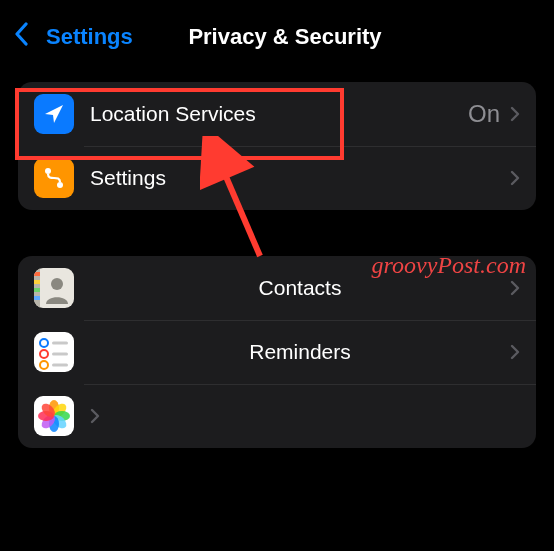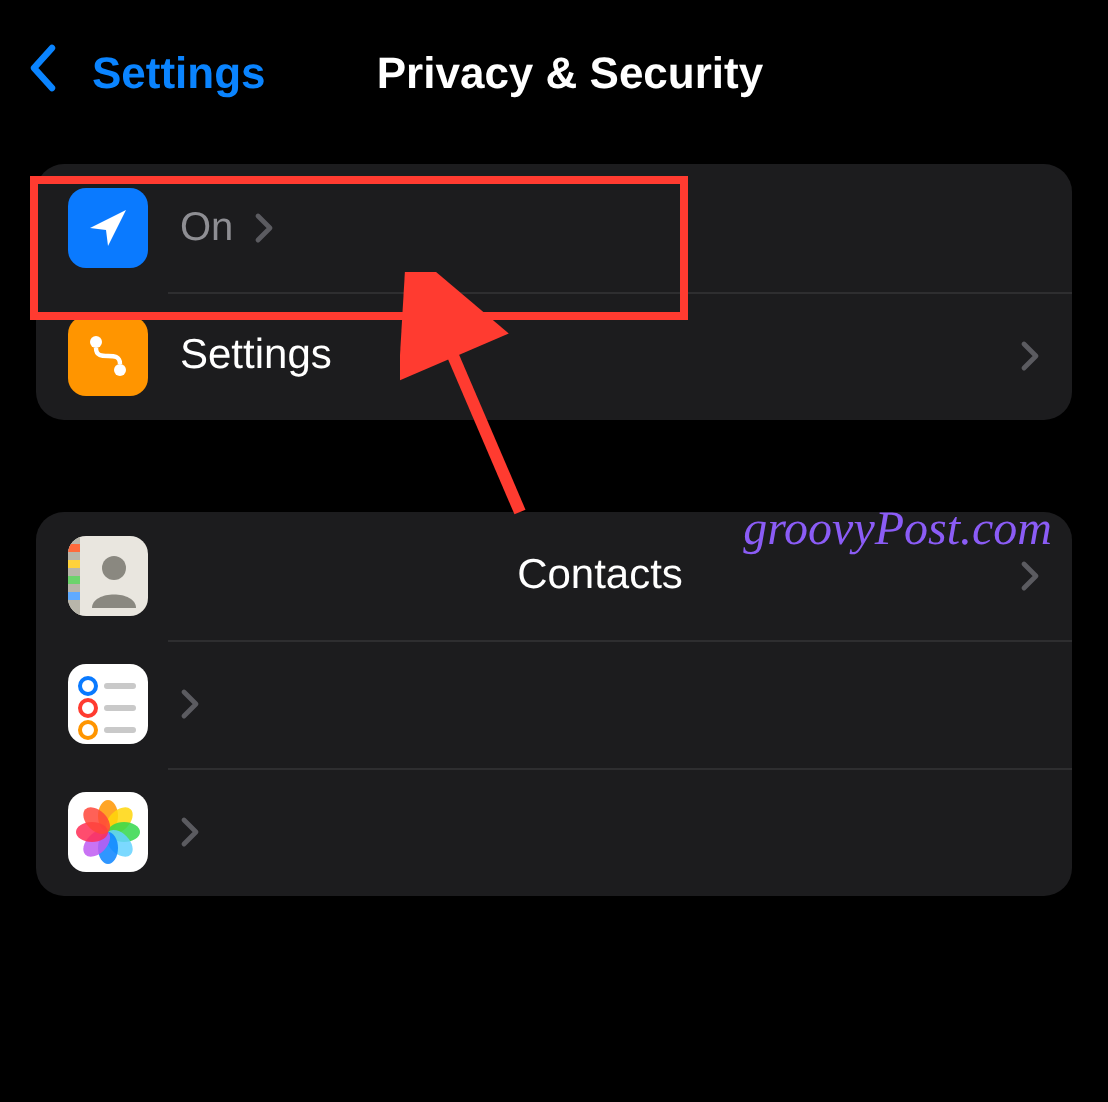--- a/index.html
+++ b/index.html
@@ -69,21 +69,21 @@
     justify-content: center;
     margin-right: 16px;
     overflow: hidden;
   }
   .label {
     flex: 1 1 auto;
     font-size: 21px;
     color: #fff;
   }
   .value {
-    font-size: 20px;
+    font-size: 24px;
     color: #8e8e93;
     margin-right: 10px;
   }
   .chev {
     flex: 0 0 auto;
     display: flex;
     align-items: center;
     color: #5b5b60;
   }
   .highlight {
@@ -97,21 +97,21 @@
     z-index: 11;
     pointer-events: none;
   }
   .watermark {
     position: absolute;
     right: 28px;
     top: 252px;
     font-family: Georgia, "Times New Roman", serif;
     font-style: italic;
     font-size: 24px;
-    color: #8b5cf6;
+    color: #ef4444;
     pointer-events: none;
     z-index: 12;
   }
 </style>
 </head>
 <body>
 
 <div class="nav">
   <div class="back">
     <span>
@@ -124,20 +124,21 @@
   <div class="title">Privacy &amp; Security</div>
 </div>
 
 <div class="group">
   <div class="row">
     <div class="app-icon" style="background:#0a7aff">
       <svg width="24" height="24" viewBox="0 0 24 24">
           <path d="M3 12 L21 3 L12 21 L11 13 Z" fill="#fff"></path>
         </svg>
     </div>
+    <div class="label">Location Services</div>
     <div class="value">On</div>
     <div class="chev">
       <svg width="10" height="16" viewBox="0 0 10 16">
           <path d="M2 2 L8 8 L2 14" stroke="#5b5b60" stroke-width="2.4" fill="none" stroke-linecap="round" stroke-linejoin="round"></path>
         </svg>
     </div>
   </div>
   <div class="row">
     <div class="app-icon" style="background:#ff9500">
       <svg width="26" height="26" viewBox="0 0 26 26">
@@ -179,20 +180,21 @@
     <div class="app-icon" style="background:#fff">
       <svg width="40" height="40" viewBox="0 0 40 40">
         <circle cx="10" cy="11" r="4" fill="none" stroke="#0a7aff" stroke-width="2"></circle>
         <rect x="18" y="9.5" width="16" height="3" rx="1.5" fill="#c9c9c9"></rect>
         <circle cx="10" cy="22" r="4" fill="none" stroke="#ff3b30" stroke-width="2"></circle>
         <rect x="18" y="20.5" width="16" height="3" rx="1.5" fill="#c9c9c9"></rect>
         <circle cx="10" cy="33" r="4" fill="none" stroke="#ff9500" stroke-width="2"></circle>
         <rect x="18" y="31.5" width="16" height="3" rx="1.5" fill="#c9c9c9"></rect>
       </svg>
     </div>
+    <div class="label">Reminders</div>
     <div class="chev">
       <svg width="10" height="16" viewBox="0 0 10 16">
           <path d="M2 2 L8 8 L2 14" stroke="#5b5b60" stroke-width="2.4" fill="none" stroke-linecap="round" stroke-linejoin="round"></path>
         </svg>
     </div>
   </div>
   <div class="row">
     <div class="app-icon" style="background:#fff">
       <svg width="40" height="40" viewBox="0 0 40 40">
         <g transform="translate(20,20)">

